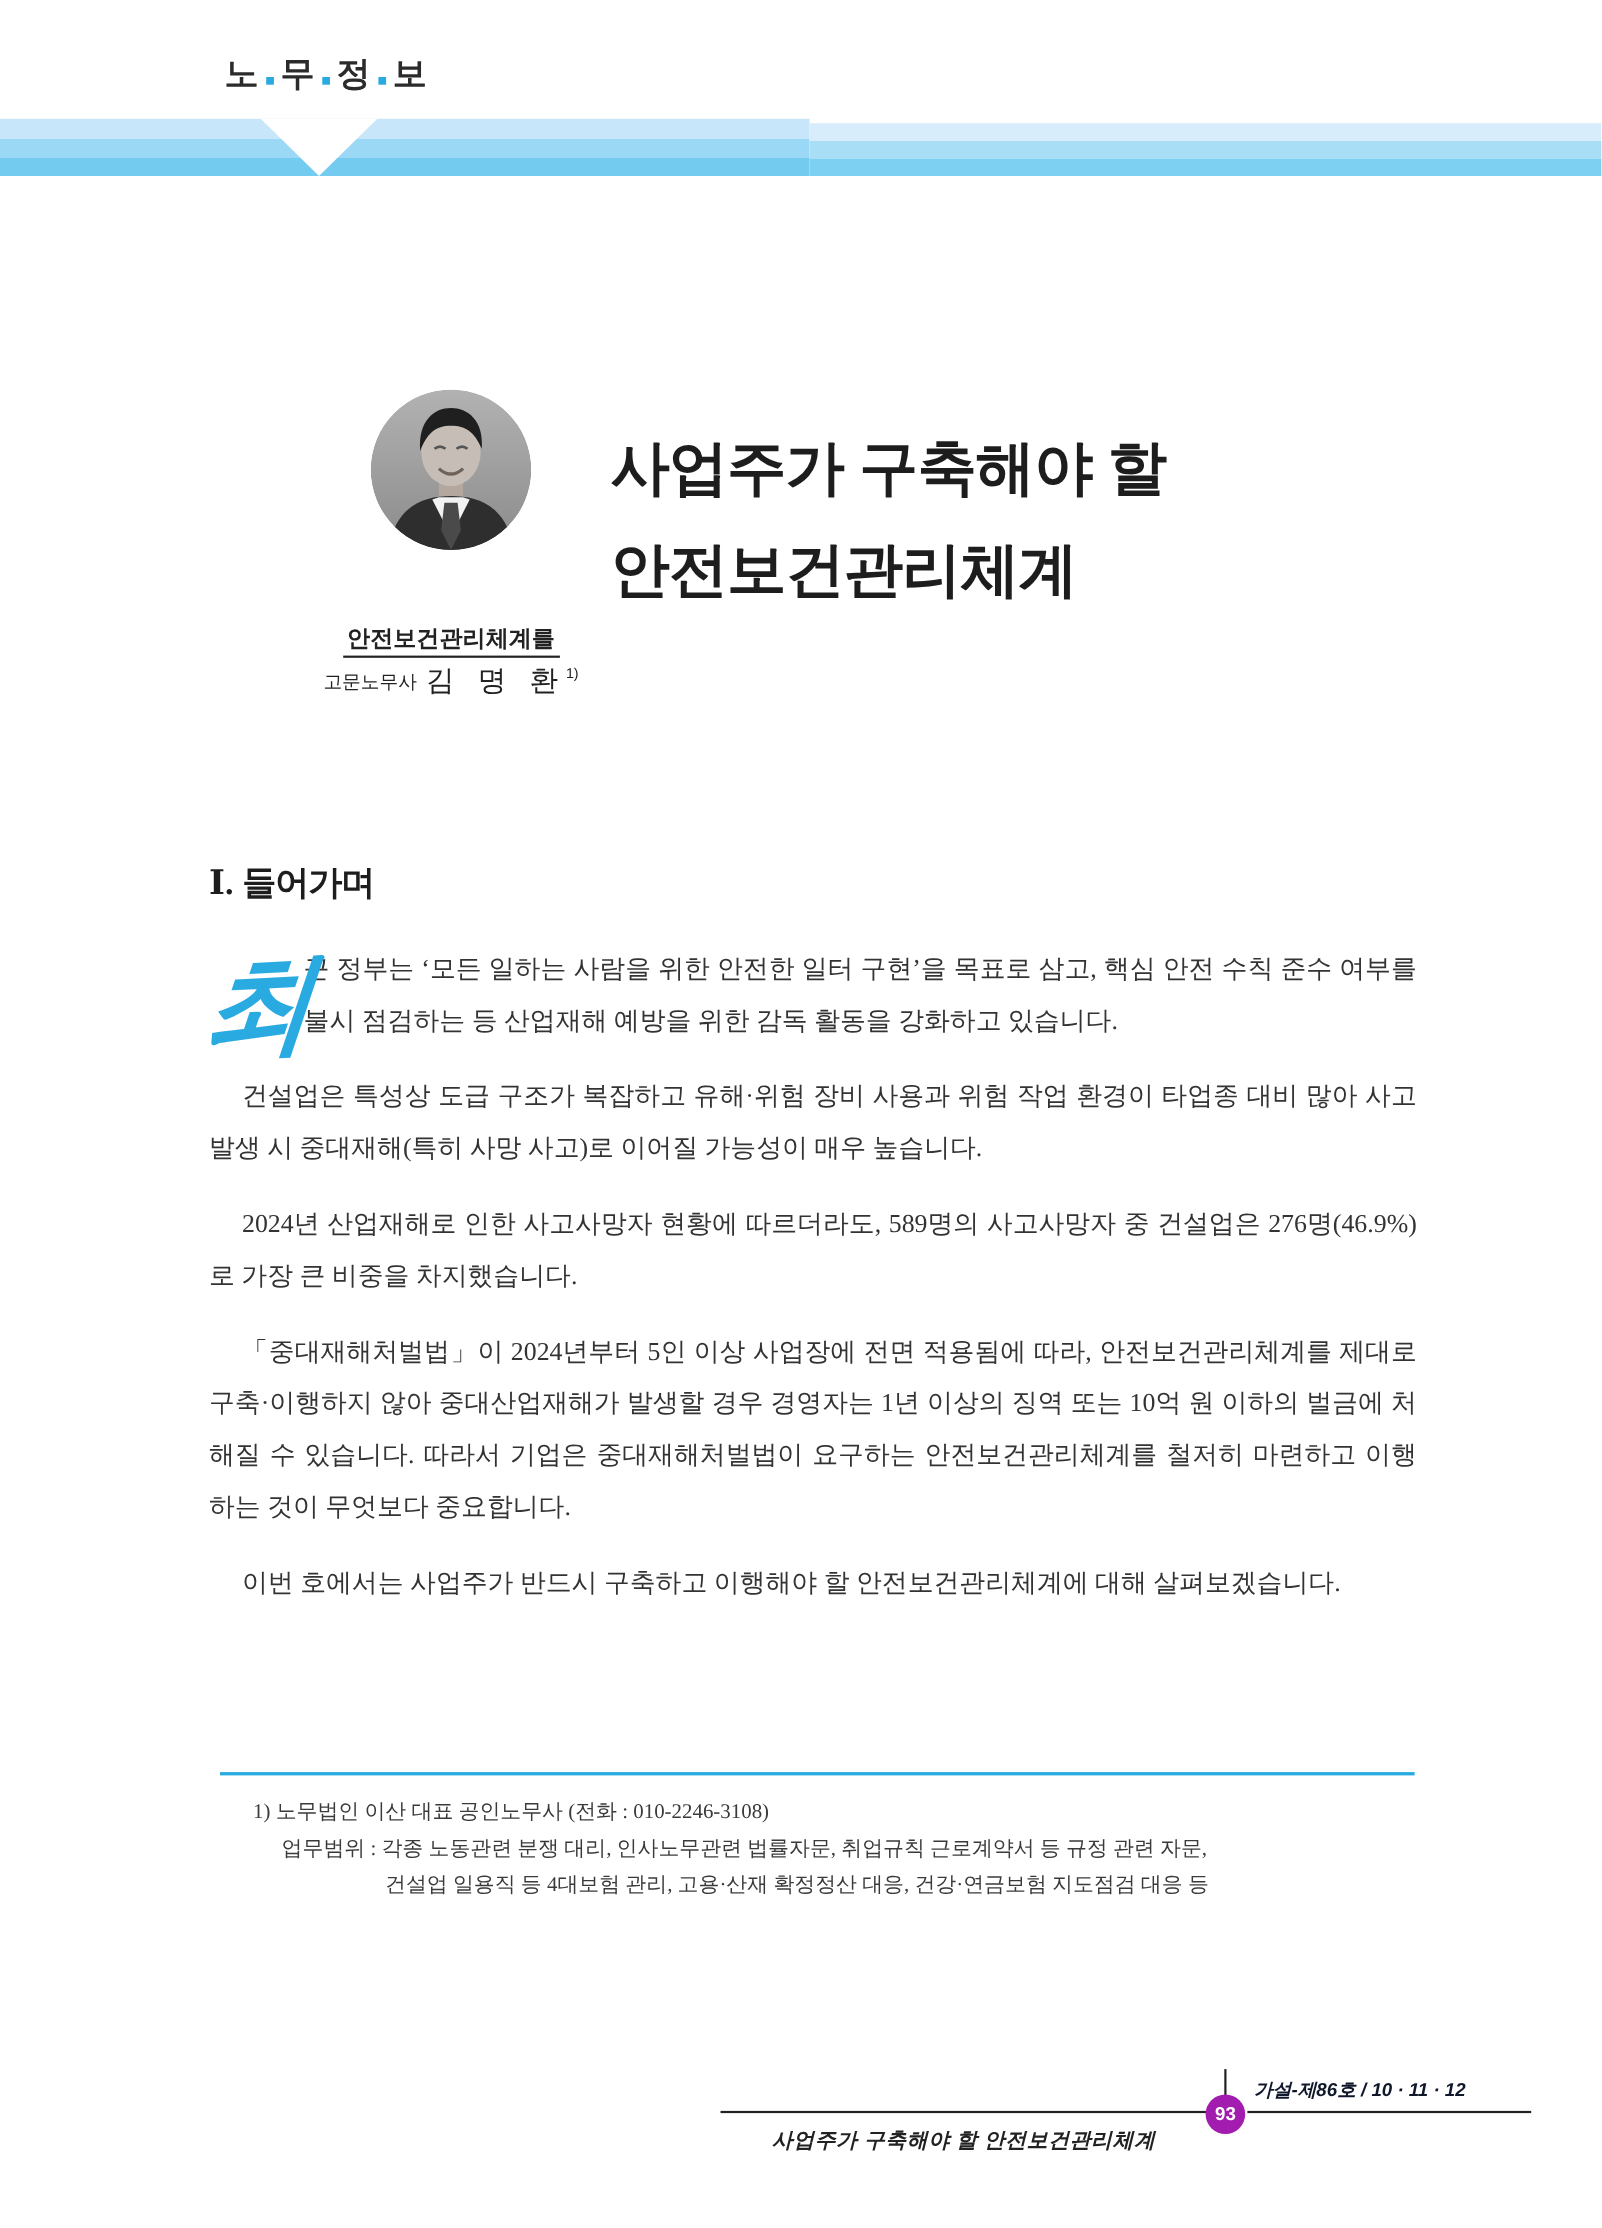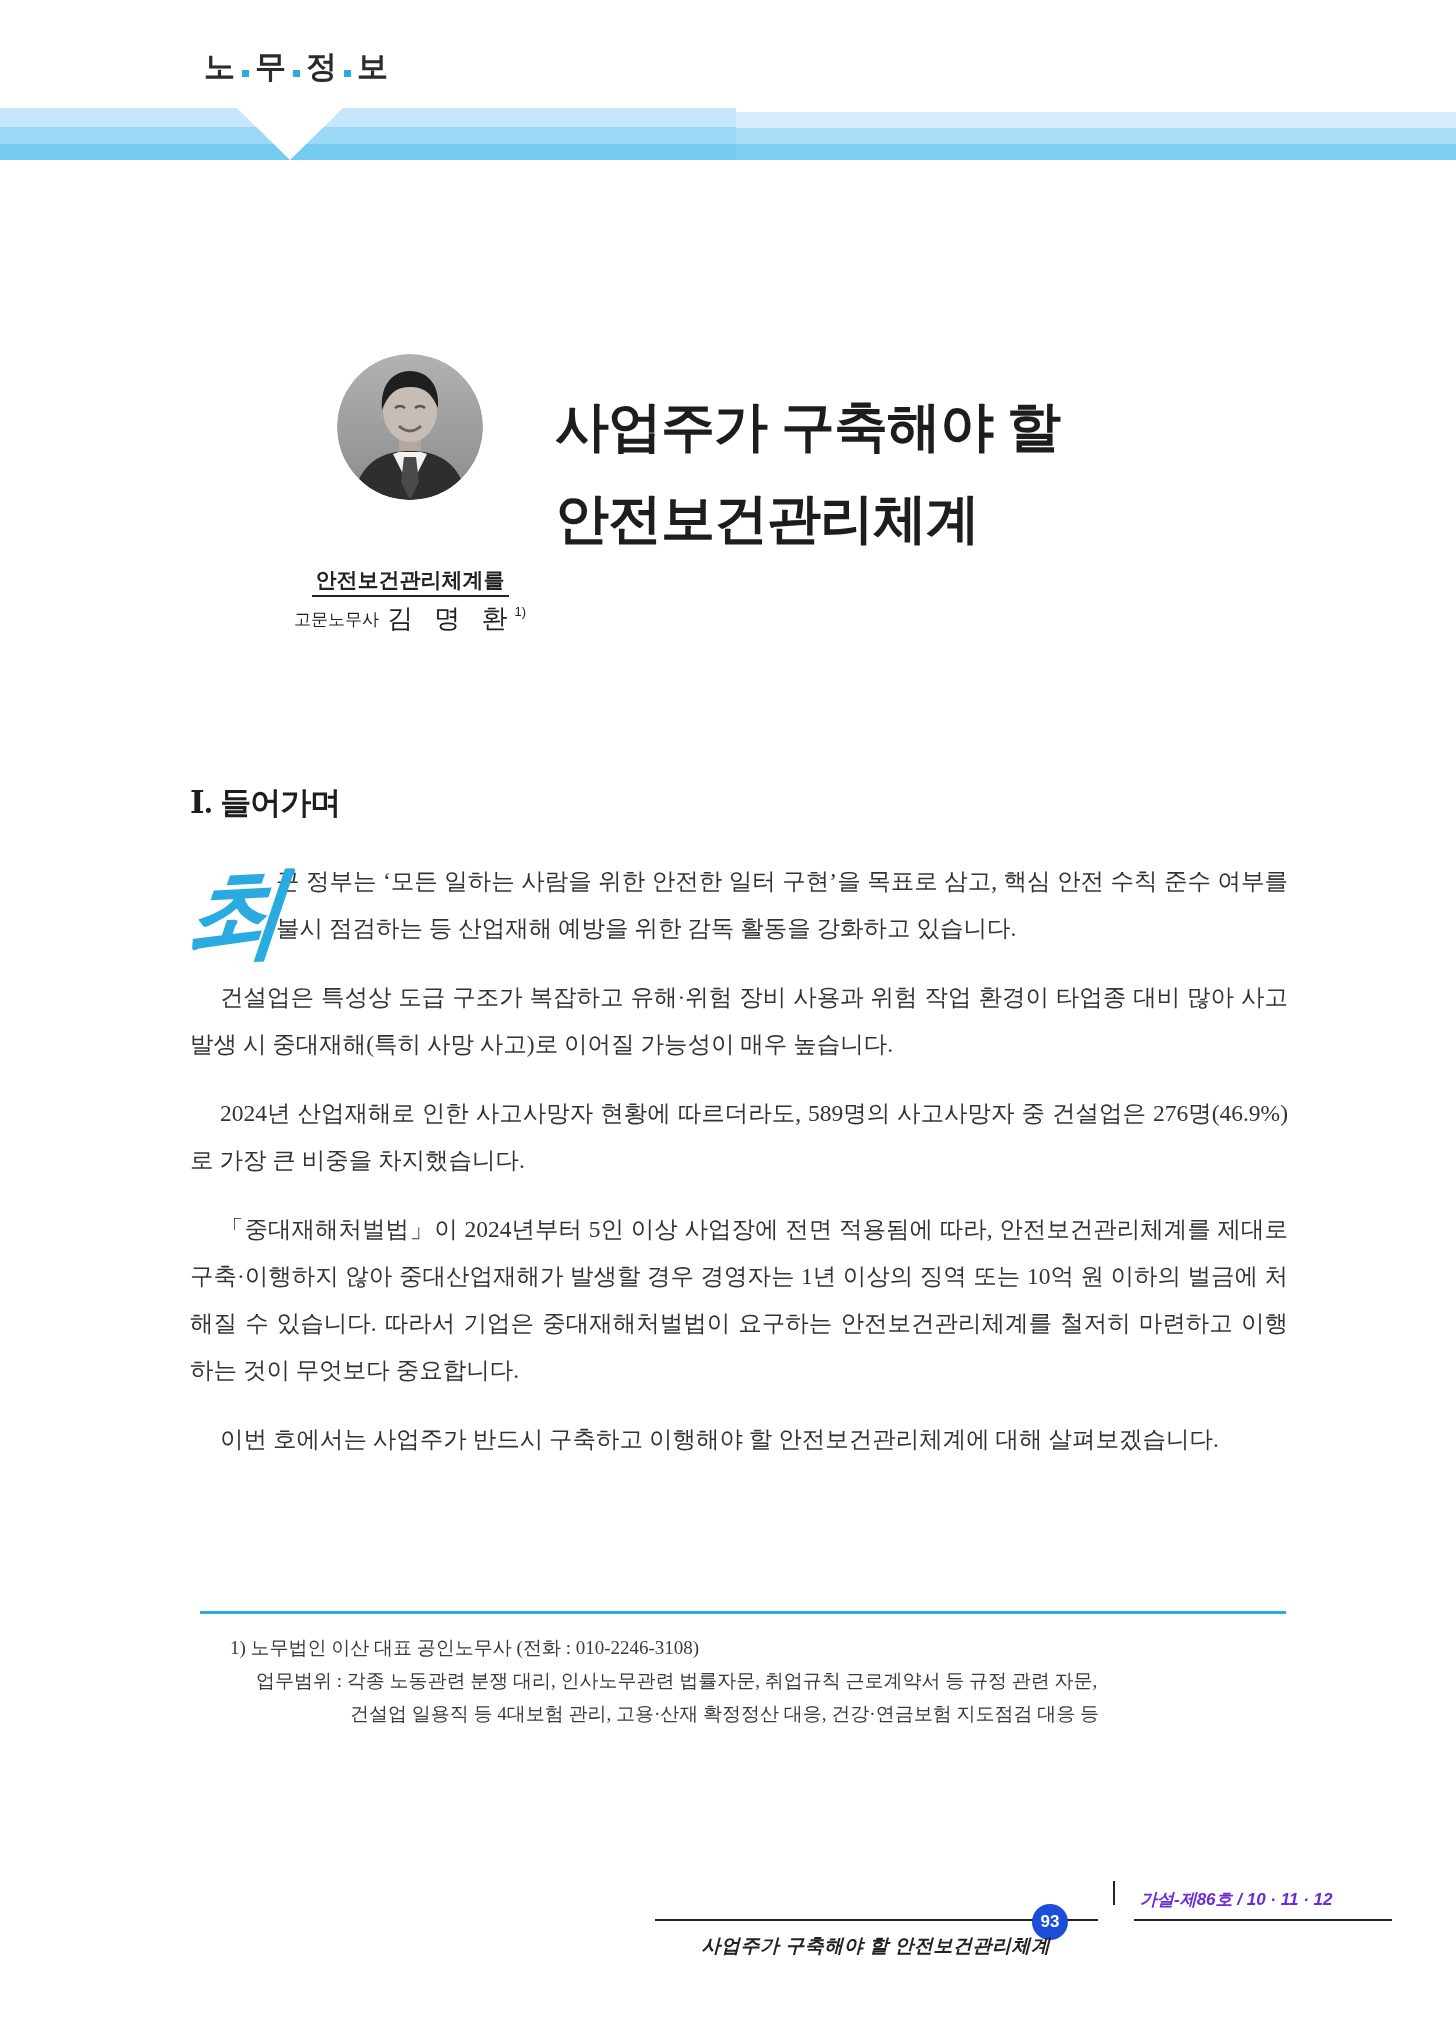--- a/index.html
+++ b/index.html
@@ -72,26 +72,26 @@
     font-size:19px; line-height:33px; color:#3a3a3a; }
   .footnote .fn1 { padding-left:30px; }
   .footnote .fn2 { padding-left:56px; }
   .footnote .fn3 { padding-left:56px; }
   .footnote .fn4 { padding-left:150px; }
 
   
   .footer-line-left  { position:absolute; left:655px; top:1919px; width:443px; height:2px; background:#222; }
   .footer-line-right { position:absolute; left:1134px; top:1919px; width:258px; height:2px; background:#222; }
   .footer-tick { position:absolute; left:1113px; top:1881px; width:2px; height:24px; background:#222; }
-  .footer-circle { position:absolute; left:1032px; top:1904px; width:36px; height:36px; border-radius:50%;
-    background:#1d4ed8; color:#fff; text-align:center;
+  .footer-circle { position:absolute; left:1096px; top:1904px; width:36px; height:36px; border-radius:50%;
+    background:#a21caf; color:#fff; text-align:center;
     font-family:"Liberation Sans","DejaVu Sans",sans-serif; font-weight:700; font-size:17px; line-height:36px; }
   .footer-issue { position:absolute; left:1140px; top:1888px; width:260px;
     font-family:"Liberation Sans","DejaVu Sans",sans-serif; font-style:italic; font-weight:700;
-    font-size:17px; color:#6d28d9; }
+    font-size:17px; color:#0f172a; }
   .footer-title { position:absolute; left:635px; top:1933px; width:482px; text-align:center;
     font-family:"Liberation Sans","DejaVu Sans",sans-serif; font-style:italic; font-weight:700;
     font-size:19px; color:#222; letter-spacing:0.5px; }
 </style>
 </head>
 <body>
 
 <div class="category">
   <span>노</span>
   <span class="dot"></span>

